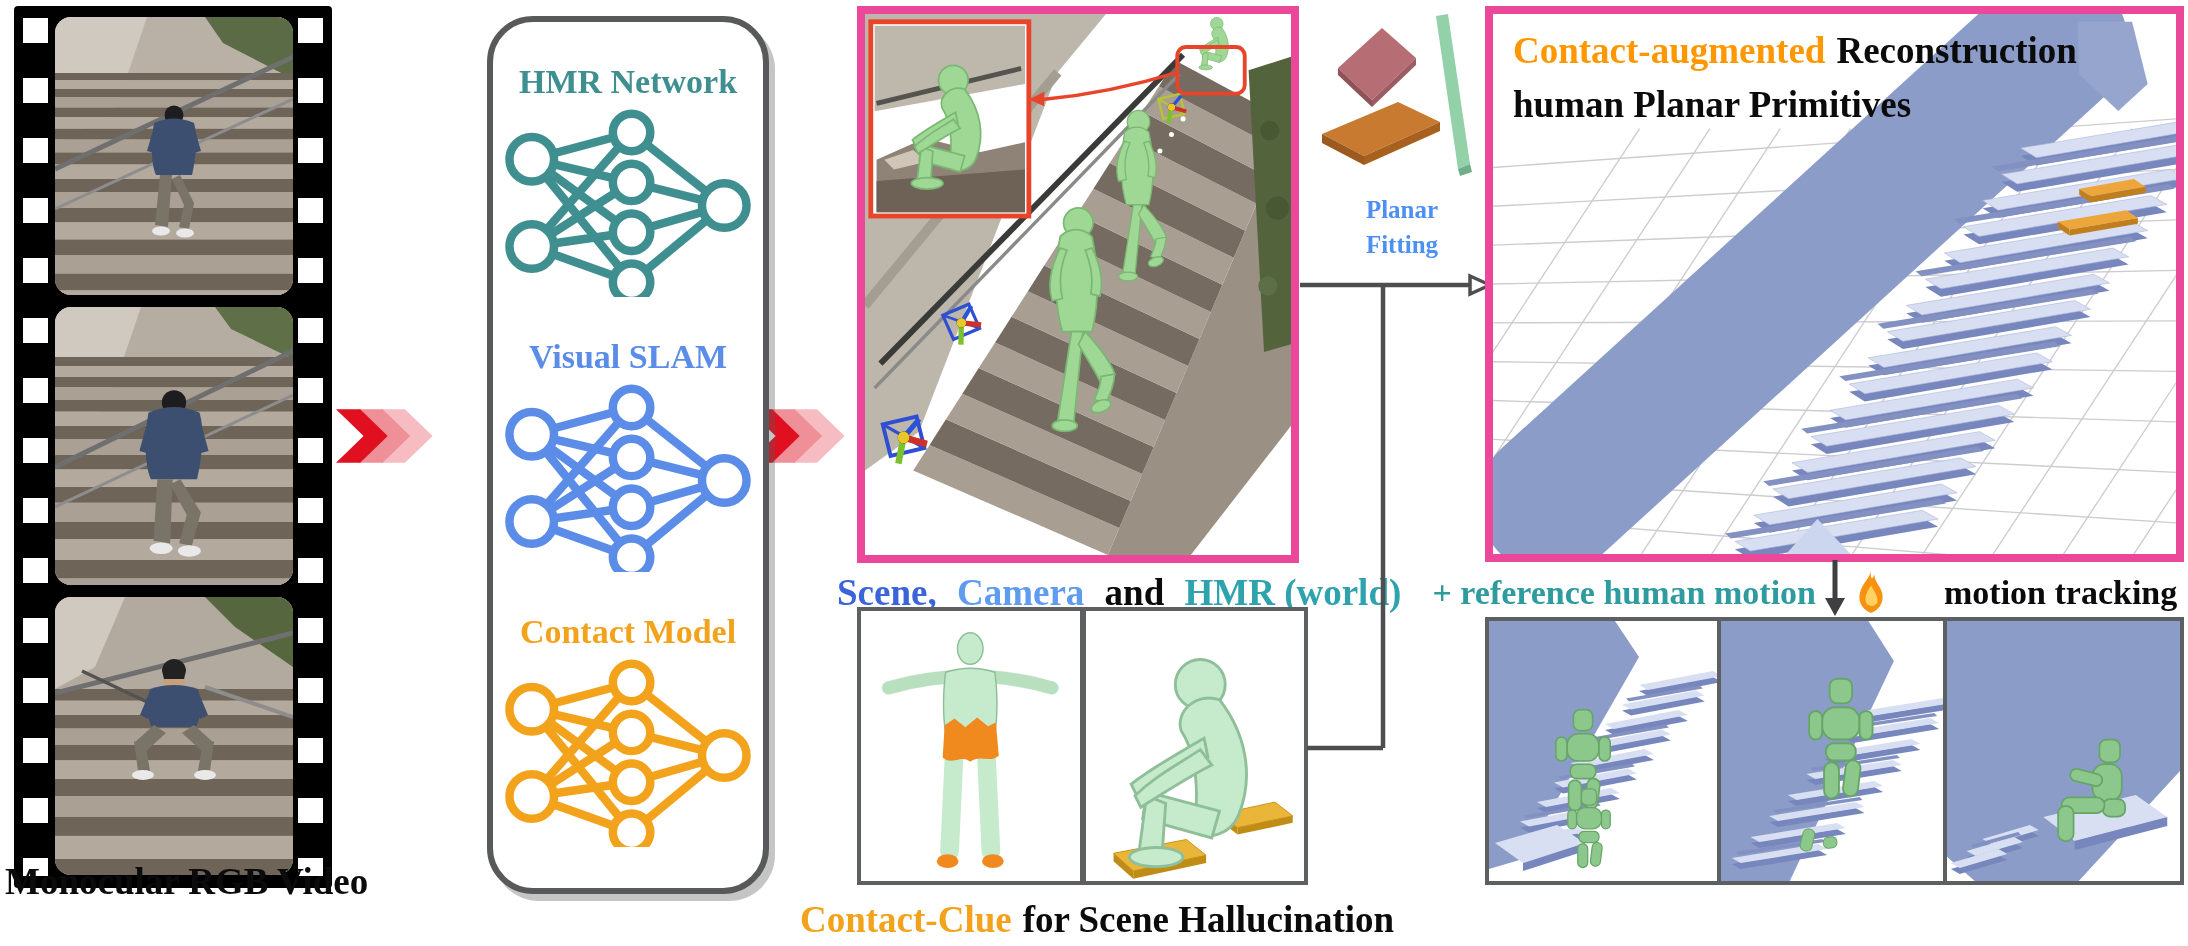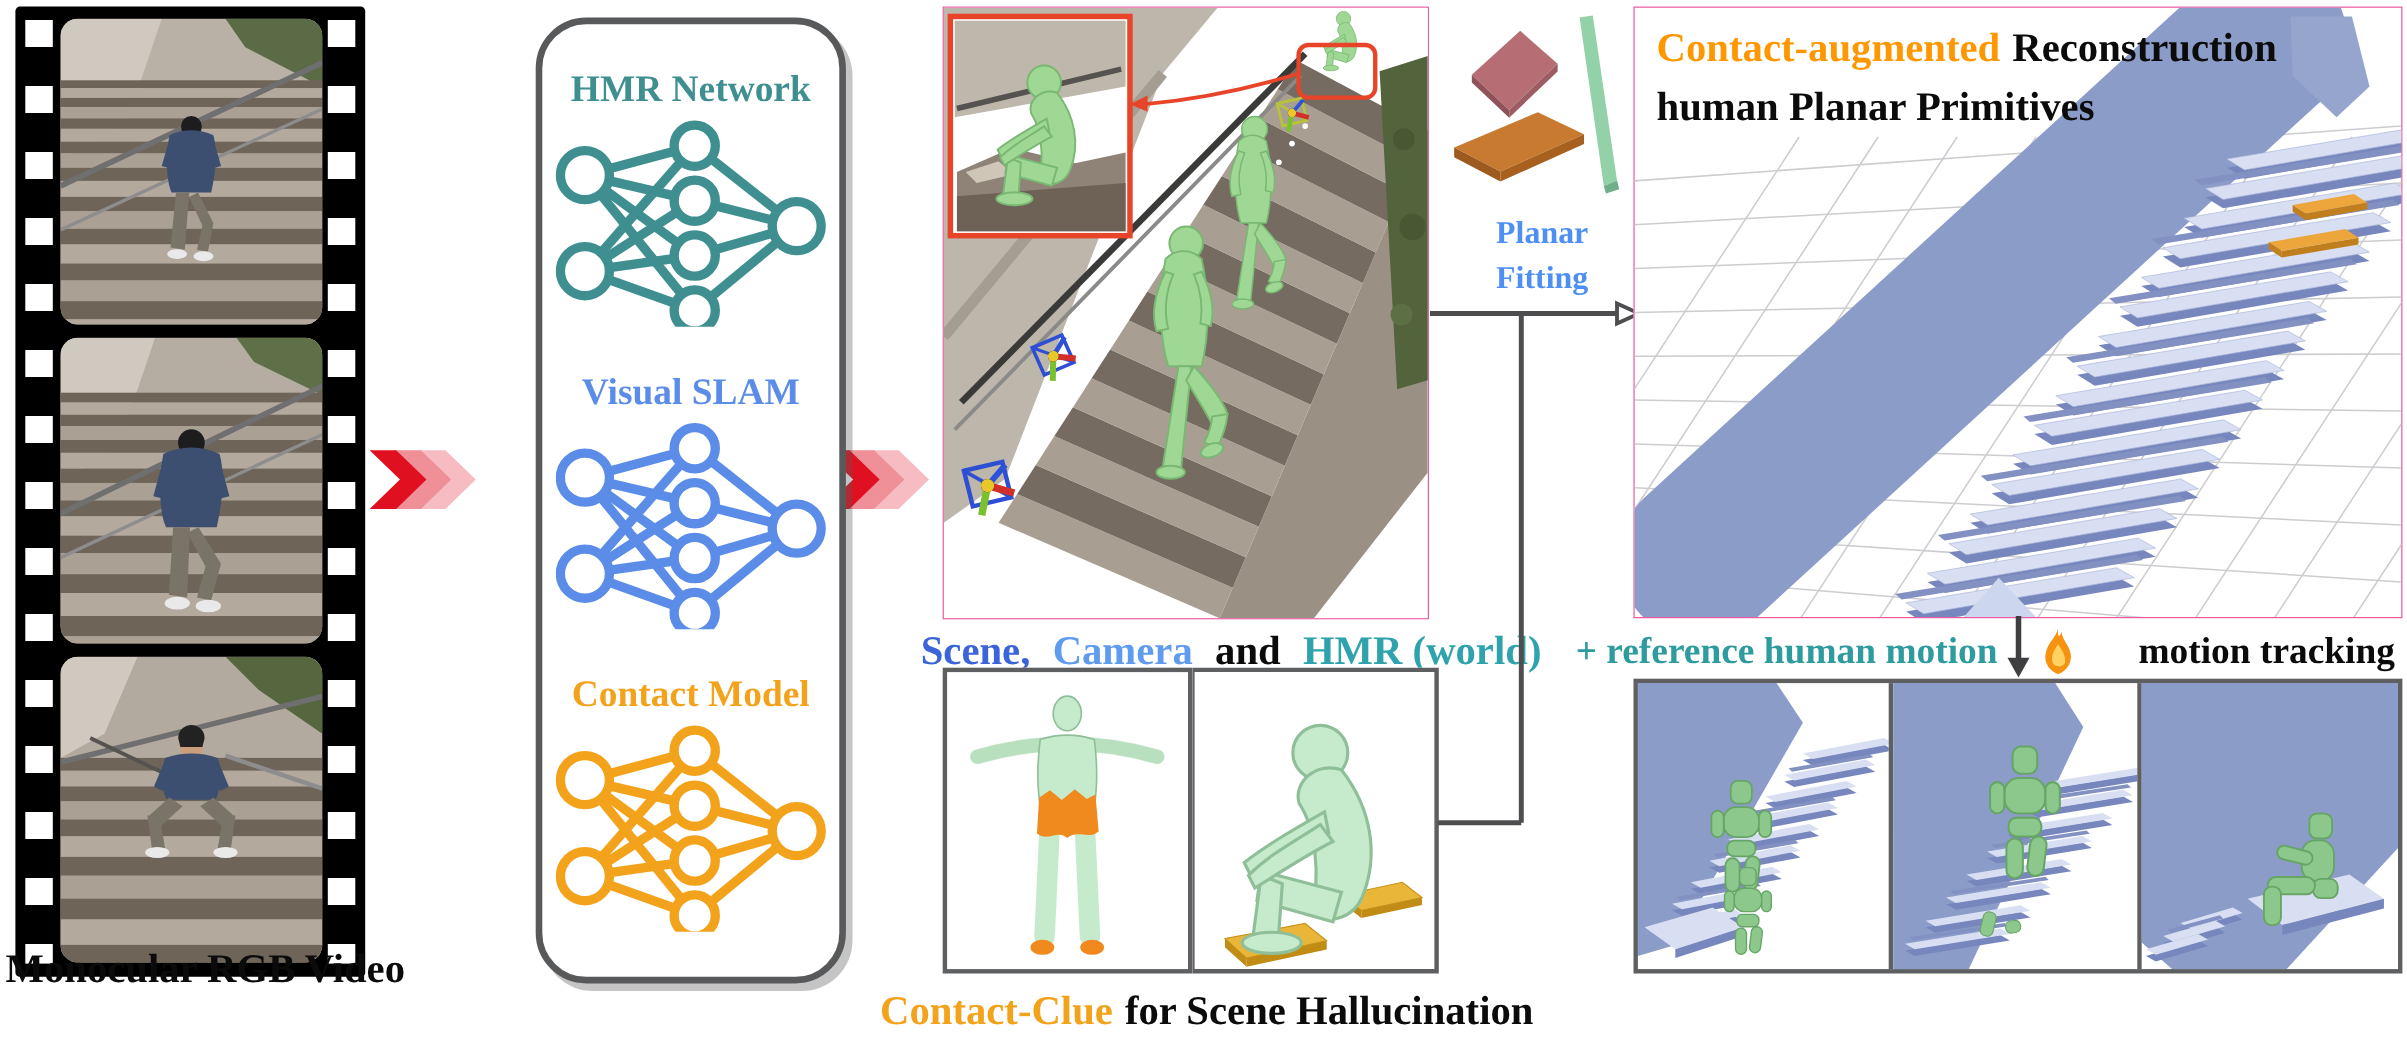--- a/index.html
+++ b/index.html
@@ -24,37 +24,37 @@
   
   #model-box{left:455px;top:16px;width:270px;height:866px;background:#fff;
      border:6px solid var(--border-c);border-radius:46px;box-shadow:6px 7px 0 rgba(90,90,90,.35);
      display:flex;flex-direction:column;justify-content:space-evenly;align-items:center;margin-left:32px;}
   .model{display:flex;flex-direction:column;align-items:center;}
   .model-label{font-size:34px;line-height:1.1;margin-bottom:6px;white-space:nowrap;}
   .net{width:246px;height:190px;}
   
   .chev{width:100px;height:64px;}
   
-  .panel{border:1px solid #ec4899;background:#fff;box-sizing:border-box;}
+  .panel{border:8px solid #ec4899;background:#fff;box-sizing:border-box;}
   #scene-panel{left:857px;top:6px;width:442px;height:557px;}
   #scene-panel svg{width:100%;height:100%;}
   #contact-panels{left:857px;top:607px;width:451px;height:278px;display:flex;}
   #contact-panels .sub{flex:1;border:4px solid #5e5f61;box-sizing:border-box;background:#fff;}
   #contact-panels .sub + .sub{border-left-width:2px;}
   #contact-panels svg{width:100%;height:100%;}
   #recon-panel{left:1485px;top:6px;width:699px;height:556px;}
   #recon-panel svg{width:100%;height:100%;}
   #recon-title{position:absolute;left:20px;top:10px;font-size:37px;line-height:1.45;z-index:3;}
   #policy-panels{left:1485px;top:617px;width:699px;height:268px;display:flex;border:4px solid #5e5f61;box-sizing:border-box;background:#fff;}
   #policy-panels .sub{box-sizing:border-box;}
   #policy-panels .sub + .sub{border-left:4px solid #5e5f61;}
   #policy-panels svg{width:100%;height:100%;}
   
   #planar-shapes{left:1320px;top:6px;width:164px;height:182px;}
-  #planar-label{left:1318px;top:192px;width:168px;text-align:center;font-size:29px;line-height:1.4;}
+  #planar-label{left:1318px;top:192px;width:168px;text-align:center;font-size:25px;line-height:1.4;}
   
   #ref-text{left:1408px;top:574px;width:408px;text-align:right;font-size:34px;white-space:nowrap;}
   #track-text{left:1898px;top:574px;font-size:34px;white-space:nowrap;margin-left:46px;}
   .gap-l{margin-left:11px;}
 </style>
 </head>
 <body>
 
 <svg width="0" height="0" style="position:absolute" aria-hidden="true">
   <defs>

